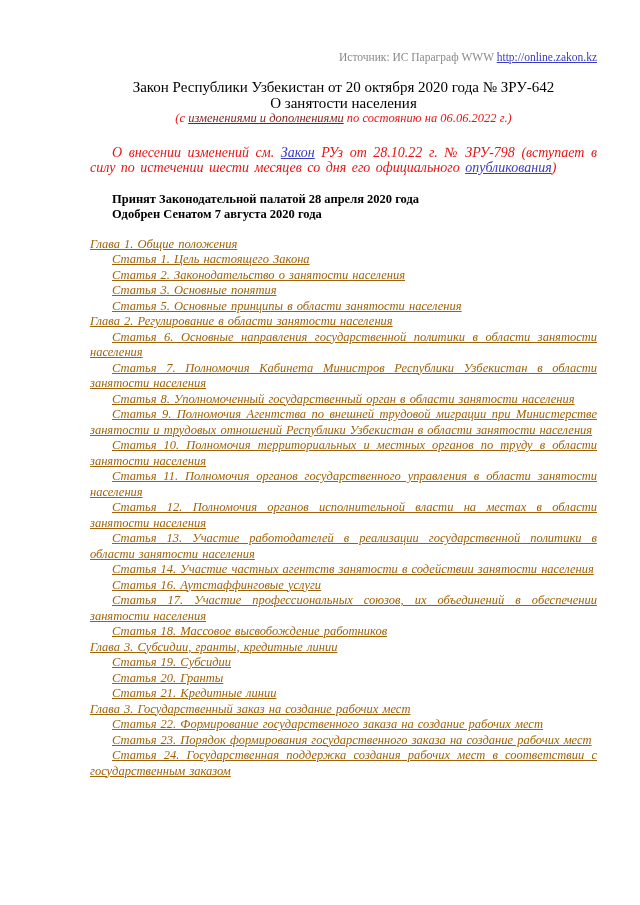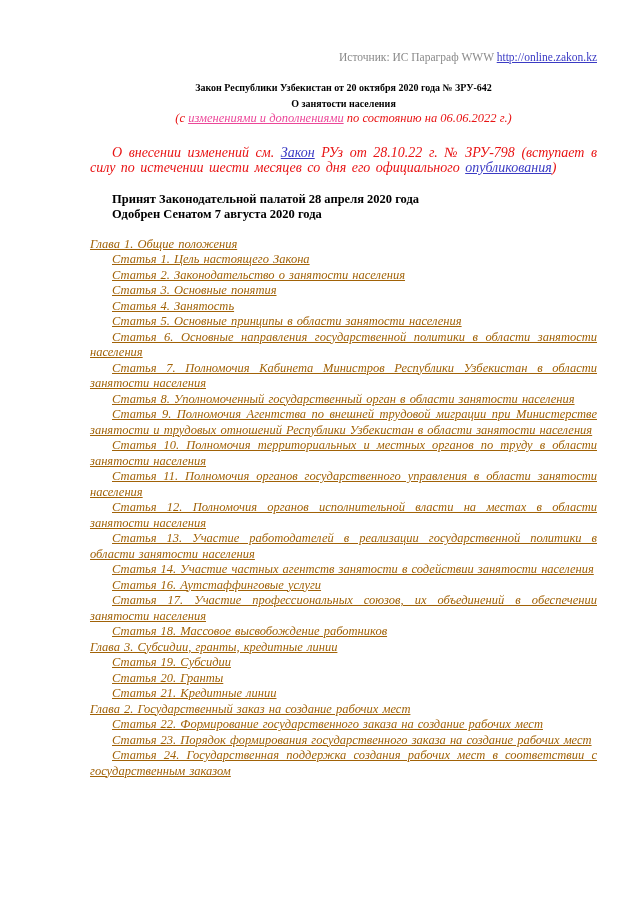--- a/index.html
+++ b/index.html
@@ -30,32 +30,32 @@
   .source-line a {
     color: #3a3ac4;
     text-decoration: underline;
   }
   
   .title-block {
     text-align: center;
     margin-bottom: 18px;
   }
   .title-line {
-    font-weight: bold;
-    font-size: 10px;
+    font-weight: normal;
+    font-size: 15px;
     line-height: 15.5px;
   }
   .amendments-line {
     font-style: italic;
     font-size: 12.5px;
     line-height: 15.5px;
     color: #e81414;
   }
   .amendments-line a {
-    color: #ec4899;
+    color: #7f1d1d;
     text-decoration: underline;
     font-style: italic;
   }
   
   .notice {
     font-style: italic;
     font-size: 14px;
     line-height: 15.5px;
     color: #e81414;
     text-align: justify;
@@ -110,37 +110,37 @@
   <div class="adoption">
     <div>Принят Законодательной палатой 28 апреля 2020 года</div>
     <div>Одобрен Сенатом 7 августа 2020 года</div>
   </div>
 
   <div class="toc" id="toc">
       <p class="chapter"><a href="#">Глава 1. Общие положения</a></p>
       <p class="article"><a href="#">Статья 1. Цель настоящего Закона</a></p>
       <p class="article"><a href="#">Статья 2. Законодательство о занятости населения</a></p>
       <p class="article"><a href="#">Статья 3. Основные понятия</a></p>
-      <p class="article"><a href="#">Статья 4. Занятость</a></p>
       <p class="article"><a href="#">Статья 5. Основные принципы в области занятости населения</a></p>
+      <p class="chapter"><a href="#">Глава 2. Регулирование в области занятости населения</a></p>
       <p class="article"><a href="#">Статья 6. Основные направления государственной политики в области занятости населения</a></p>
       <p class="article"><a href="#">Статья 7. Полномочия Кабинета Министров Республики Узбекистан в области занятости населения</a></p>
       <p class="article"><a href="#">Статья 8. Уполномоченный государственный орган в области занятости населения</a></p>
       <p class="article"><a href="#">Статья 9. Полномочия Агентства по внешней трудовой миграции при Министерстве занятости и трудовых отношений Республики Узбекистан в области занятости населения</a></p>
       <p class="article"><a href="#">Статья 10. Полномочия территориальных и местных органов по труду в области занятости населения</a></p>
       <p class="article"><a href="#">Статья 11. Полномочия органов государственного управления в области занятости населения</a></p>
       <p class="article"><a href="#">Статья 12. Полномочия органов исполнительной власти на местах в области занятости населения</a></p>
       <p class="article"><a href="#">Статья 13. Участие работодателей в реализации государственной политики в области занятости населения</a></p>
       <p class="article"><a href="#">Статья 14. Участие частных агентств занятости в содействии занятости населения</a></p>
       <p class="article"><a href="#">Статья 16. Аутстаффинговые услуги</a></p>
       <p class="article"><a href="#">Статья 17. Участие профессиональных союзов, их объединений в обеспечении занятости населения</a></p>
       <p class="article"><a href="#">Статья 18. Массовое высвобождение работников</a></p>
       <p class="chapter"><a href="#">Глава 3. Субсидии, гранты, кредитные линии</a></p>
       <p class="article"><a href="#">Статья 19. Субсидии</a></p>
       <p class="article"><a href="#">Статья 20. Гранты</a></p>
       <p class="article"><a href="#">Статья 21. Кредитные линии</a></p>
-      <p class="chapter"><a href="#">Глава 2. Государственный заказ на создание рабочих мест</a></p>
+      <p class="chapter"><a href="#">Глава 3. Государственный заказ на создание рабочих мест</a></p>
       <p class="article"><a href="#">Статья 22. Формирование государственного заказа на создание рабочих мест</a></p>
       <p class="article"><a href="#">Статья 23. Порядок формирования государственного заказа на создание рабочих мест</a></p>
       <p class="article"><a href="#">Статья 24. Государственная поддержка создания рабочих мест в соответствии с государственным заказом</a></p>
     </div>
 
 </div>
 
 </body></html>

